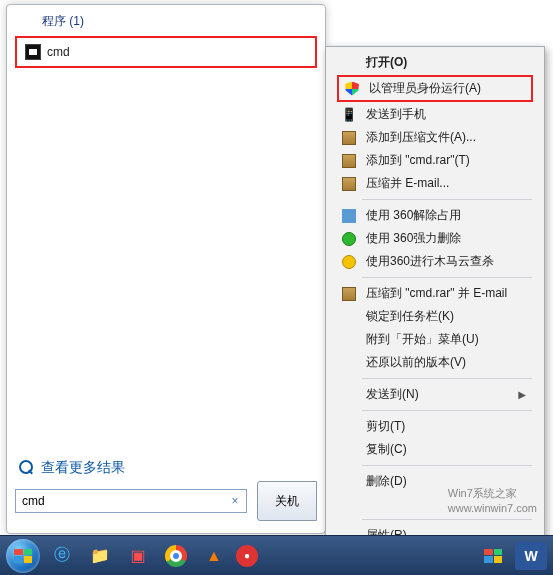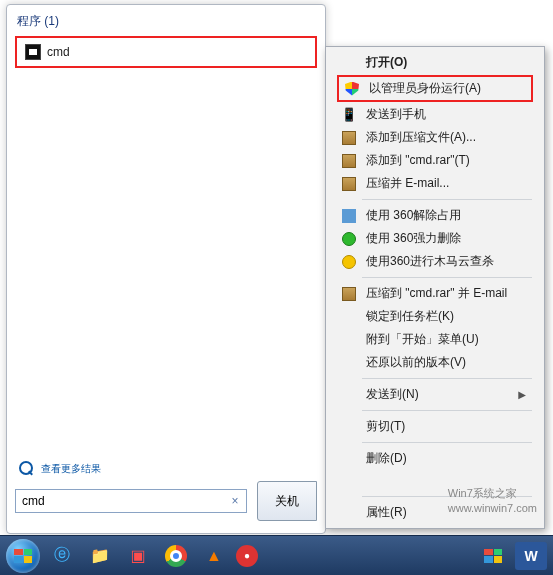--- a/index.html
+++ b/index.html
@@ -1,27 +1,27 @@
 <!DOCTYPE html>
 <html><head>
 <meta charset="utf-8">
 <style>
 * { margin: 0; padding: 0; box-sizing: border-box; font-family: "Microsoft YaHei", "Segoe UI", Tahoma, sans-serif; }
 body { width: 553px; height: 575px; background: #fff; position: relative; overflow: hidden; }
 
 
 .start-panel { position: absolute; left: 6px; top: 4px; width: 320px; height: 530px; background: #fff; border: 1px solid #b0b7c2; border-radius: 4px; box-shadow: 0 0 8px rgba(0,0,0,.2); }
-.section-header { color: #1a3a7a; font-size: 12px; padding: 8px 10px 4px; }
+.section-header { color: #1a3a7a; font-size: 12px; padding: 8px 10px 4px; margin-left: 25px; }
 .result-box { margin: 2px 8px; border: 2px solid #e22; padding: 2px; }
 .result-item { display: flex; align-items: center; gap: 6px; padding: 4px 6px; background: #fff; cursor: pointer; }
 .result-item .icon { width: 16px; height: 16px; background: #111; border: 1px solid #444; display:flex;align-items:center;justify-content:center; }
 .result-item .icon::after{content:"";width:8px;height:6px;background:#fff;}
 .result-label { font-size: 12px; color: #222; }
 
-.more-link { position: absolute; left: 12px; bottom: 56px; display: flex; gap: 6px; align-items: center; font-size: 10px; color: #0b57a5; cursor: pointer; }
+.more-link { position: absolute; left: 12px; bottom: 56px; display: flex; gap: 6px; align-items: center; font-size: 14px; color: #0b57a5; cursor: pointer; }
 .magnify { width: 16px; height: 16px; display:inline-block; position:relative; }
 .magnify::before{content:"";position:absolute;width:10px;height:10px;border:2px solid #0b57a5;border-radius:50%;left:0;top:0;}
 .magnify::after{content:"";position:absolute;width:5px;height:2px;background:#0b57a5;transform:rotate(45deg);left:9px;top:11px;}
 
 .search-row { position: absolute; left: 8px; right: 8px; bottom: 12px; display:flex; gap: 10px; align-items:center; }
 .search-input { flex:1; height: 24px; border: 1px solid #8aa3c4; background:#fff; padding: 0 22px 0 6px; font-size: 12px; }
 .search-wrap { position:relative; flex:1; display:flex; }
 .clear-x { position:absolute; right:4px; top:4px; width:16px;height:16px; color:#5b7aaa; font-size:12px; text-align:center; line-height:16px; cursor:pointer;}
 .shutdown-btn { width: 60px; height:40px; border:1px solid #8899ab; background:linear-gradient(#f7f9fc,#dfe6ef); border-radius:3px 0 0 3px; font-size:12px; cursor:pointer; }
 
@@ -162,20 +162,24 @@
   <div class="ctx-item">
     <span class="mi"></span>
     <span>发送到(N)</span>
     <span class="expand">▶</span>
   </div>
   <div class="ctx-sep"></div>
   <div class="ctx-item">
     <span class="mi"></span>
     <span>剪切(T)</span>
   </div>
+  <div class="ctx-item">
+    <span class="mi"></span>
+    <span>复制(C)</span>
+  </div>
   <div class="ctx-sep"></div>
   <div class="ctx-item">
     <span class="mi"></span>
     <span>删除(D)</span>
   </div>
   <div class="ctx-item">
     <span class="mi"></span>
   </div>
   <div class="ctx-sep"></div>
   <div class="ctx-item">

